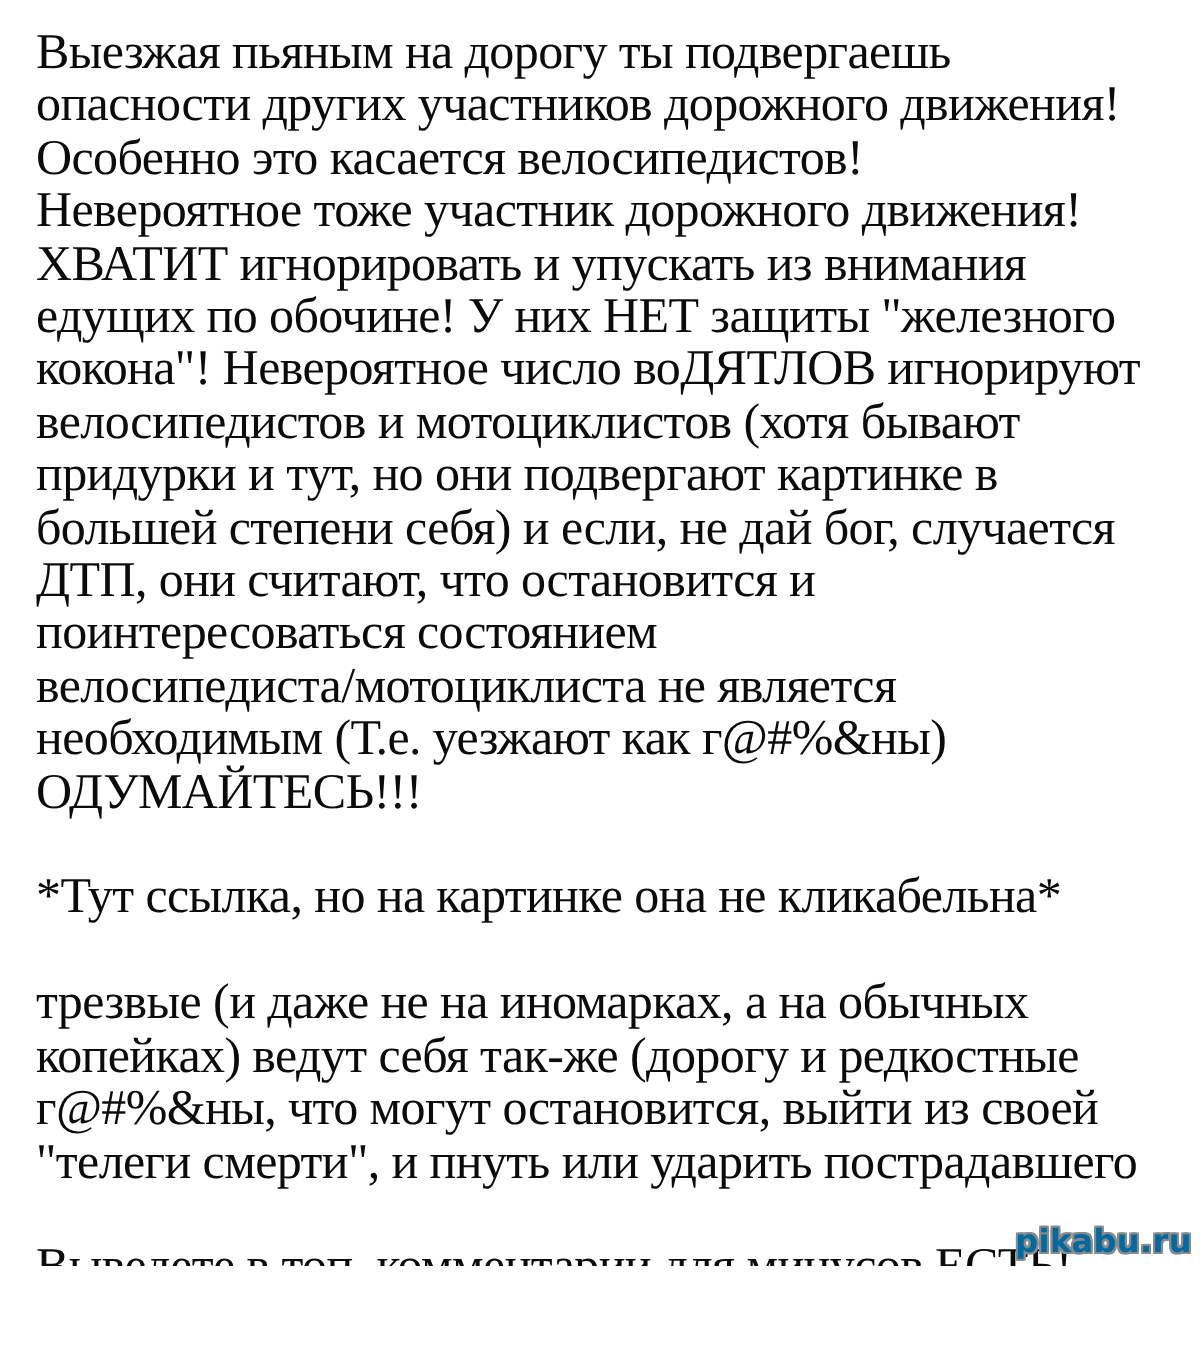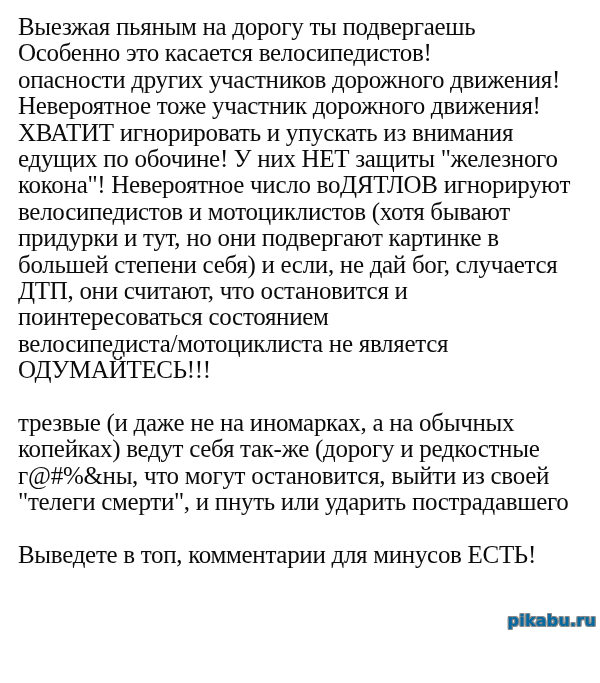--- a/index.html
+++ b/index.html
@@ -51,35 +51,39 @@
   }
 </style>
 </head>
 <body>
 
 <div class="page">
   <div class="text-block">
 
     <div class="para">
       <div class="line">Выезжая пьяным на дорогу ты подвергаешь</div>
+      <div class="line">опасности других участников дорожного движения!</div>
       <div class="line">Особенно это касается велосипедистов!</div>
-      <div class="line">опасности других участников дорожного движения!</div>
       <div class="line">Невероятное тоже участник дорожного движения!</div>
       <div class="line">ХВАТИТ игнорировать и упускать из внимания</div>
       <div class="line">едущих по обочине! У них НЕТ защиты "железного</div>
       <div class="line">кокона"! Невероятное число воДЯТЛОВ игнорируют</div>
       <div class="line">велосипедистов и мотоциклистов (хотя бывают</div>
       <div class="line">придурки и тут, но они подвергают картинке в</div>
       <div class="line">большей степени себя) и если, не дай бог, случается</div>
       <div class="line">ДТП, они считают, что остановится и</div>
       <div class="line">поинтересоваться состоянием</div>
       <div class="line">велосипедиста/мотоциклиста не является</div>
+      <div class="line">необходимым (Т.е. уезжают как г@#%&amp;ны)</div>
       <div class="line">ОДУМАЙТЕСЬ!!!</div>
     </div>
 
+    <div class="para">
+      <div class="line">*Тут ссылка, но на картинке она не кликабельна*</div>
+    </div>
 
     <div class="para">
       <div class="line">трезвые (и даже не на иномарках, а на обычных</div>
       <div class="line">копейках) ведут себя так-же (дорогу и редкостные</div>
       <div class="line">г@#%&amp;ны, что могут остановится, выйти из своей</div>
       <div class="line">"телеги смерти", и пнуть или ударить пострадавшего</div>
     </div>
 
     <div class="para">
       <div class="line">Выведете в топ, комментарии для минусов ЕСТЬ!</div>

